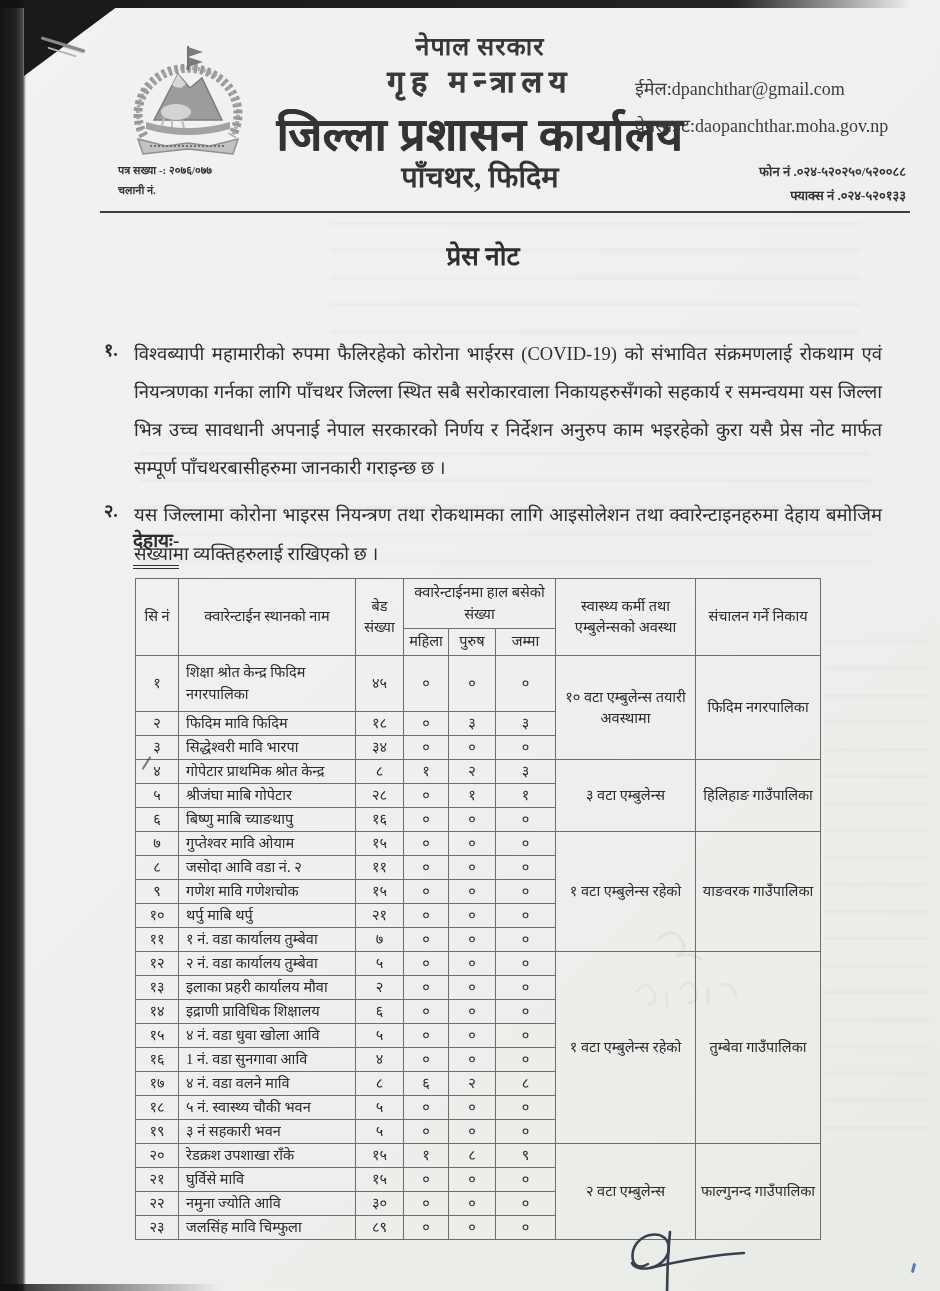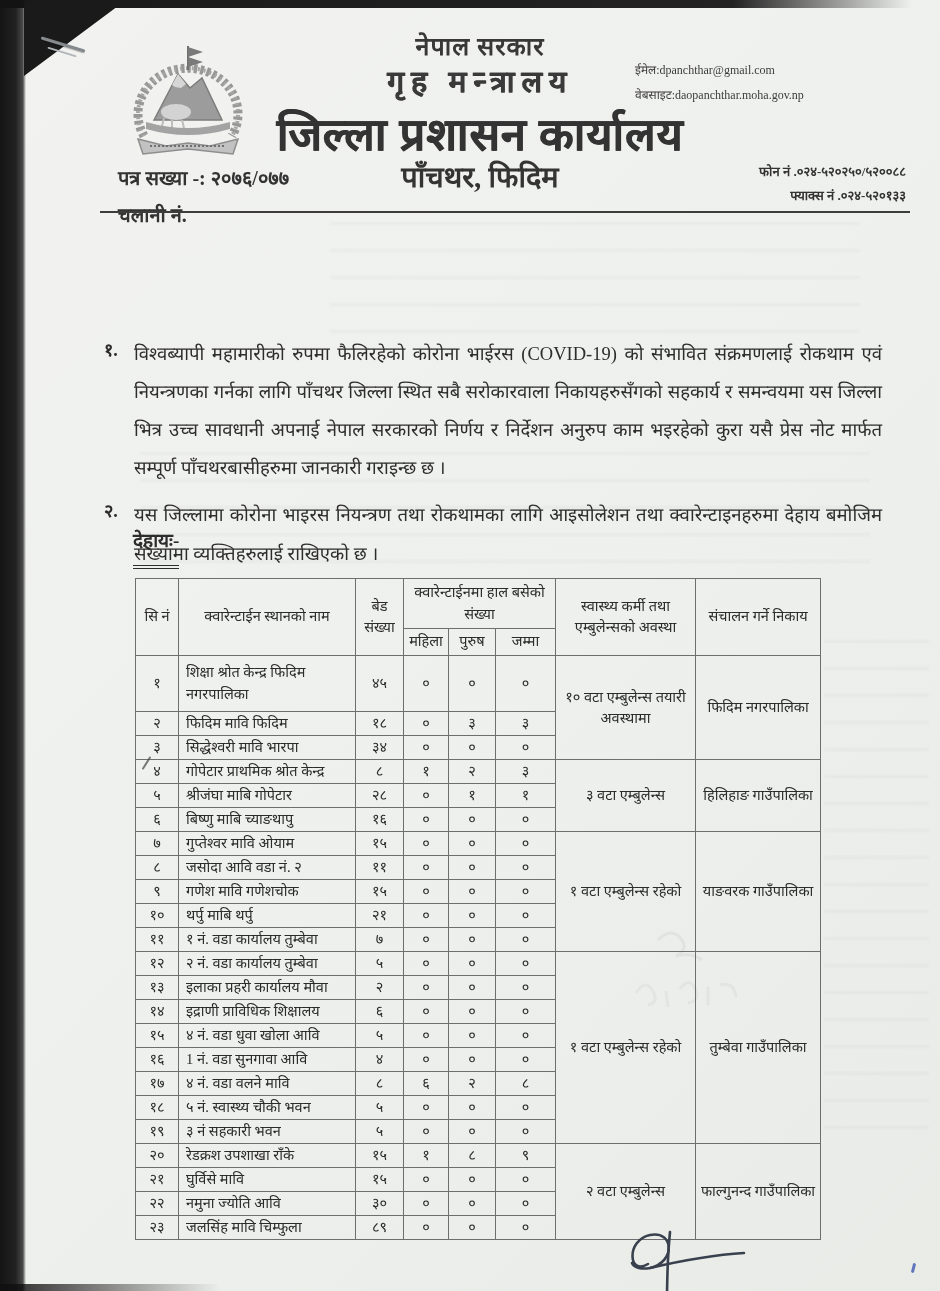--- a/index.html
+++ b/index.html
@@ -28,22 +28,22 @@
              transform:rotate(14deg);border-radius:2px;opacity:.8;}
   
   .emblem{position:absolute;left:118px;top:40px;width:140px;height:128px;}
   .head-center{position:absolute;left:200px;top:0;width:560px;text-align:center;}
   .govt{position:absolute;left:0;right:0;top:28px;font-size:25px;font-weight:700;letter-spacing:1px;color:#383838;}
   .ministry{position:absolute;left:0;right:0;top:60px;font-size:30px;font-weight:700;letter-spacing:7px;color:#3a3a3a;
             text-shadow:.6px 0 0 #3a3a3a;}
   .office{position:absolute;left:0;right:0;top:102px;font-size:45px;font-weight:700;letter-spacing:1px;color:#333;
           text-shadow:.7px 0 0 #333;}
   .place{position:absolute;left:0;right:0;top:156px;font-size:29px;font-weight:700;color:#343434;}
-  .contact{position:absolute;left:635px;top:58px;width:205px;text-align:left;font-size:12px;line-height:2.05;color:#3c3c3c;}
-  .refs{position:absolute;left:118px;top:160px;font-size:20px;font-weight:700;line-height:1.85;color:#333;}
+  .contact{position:absolute;left:635px;top:71px;width:205px;text-align:left;font-size:18px;line-height:2.05;color:#3c3c3c;}
+  .refs{position:absolute;left:118px;top:160px;font-size:11px;font-weight:700;line-height:1.85;color:#333;}
   .phones{position:absolute;left:600px;top:160px;width:306px;text-align:right;font-size:13px;font-weight:700;line-height:1.85;color:#333;}
   .rule{position:absolute;left:100px;top:211px;width:810px;height:2px;background:#3d3d3d;}
   
   .title-wrap{position:absolute;left:26px;right:0;top:237px;text-align:center;}
   .press-note{font-size:26px;font-weight:700;color:#2e2e2e;}
   .date-line{display:inline-block;margin-top:11px;font-size:23px;font-weight:700;color:#2e2e2e;
              border-bottom:2px solid #2e2e2e;padding:0 2px 4px 2px;}
   
   .paras{position:absolute;left:104px;top:335px;width:778px;}
   .para{display:flex;margin-bottom:9px;}
@@ -116,21 +116,21 @@
     <div>पत्र सख्या -: २०७६/०७७</div>
     <div>चलानी नं.</div>
   </div>
   <div class="phones">
     <div>फोन नं .०२४-५२०२५०/५२००८८</div>
     <div>फ्याक्स नं .०२४-५२०१३३</div>
   </div>
   <div class="rule"></div>
 
   <div class="title-wrap">
-    <br>
+    <div class="press-note">प्रेस नोट</div><br>
   </div>
 
   <div class="paras">
     <div class="para">
       <div class="num">१.</div>
       <div class="txt">विश्वब्यापी महामारीको रुपमा फैलिरहेको कोरोना भाईरस (COVID-19) को संभावित संक्रमणलाई रोकथाम एवं नियन्त्रणका गर्नका लागि पाँचथर जिल्ला स्थित सबै सरोकारवाला निकायहरुसँगको सहकार्य र समन्वयमा यस जिल्ला भित्र उच्च सावधानी अपनाई नेपाल सरकारको निर्णय र निर्देशन अनुरुप काम भइरहेको कुरा यसै प्रेस नोट मार्फत सम्पूर्ण पाँचथरबासीहरुमा जानकारी गराइन्छ छ ।</div>
     </div>
     <div class="para">
       <div class="num">२.</div>
       <div class="txt">यस जिल्लामा कोरोना भाइरस नियन्त्रण तथा रोकथामका लागि आइसोलेशन तथा क्वारेन्टाइनहरुमा देहाय बमोजिम संख्यामा व्यक्तिहरुलाई राखिएको छ ।</div>

